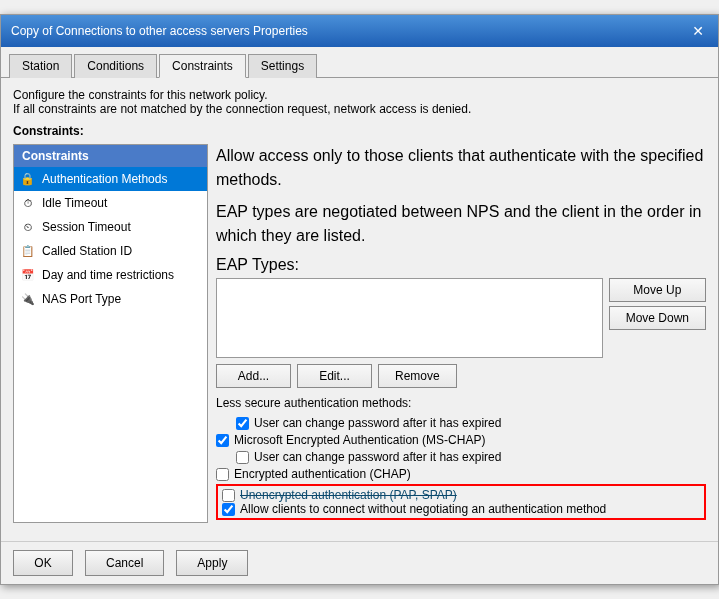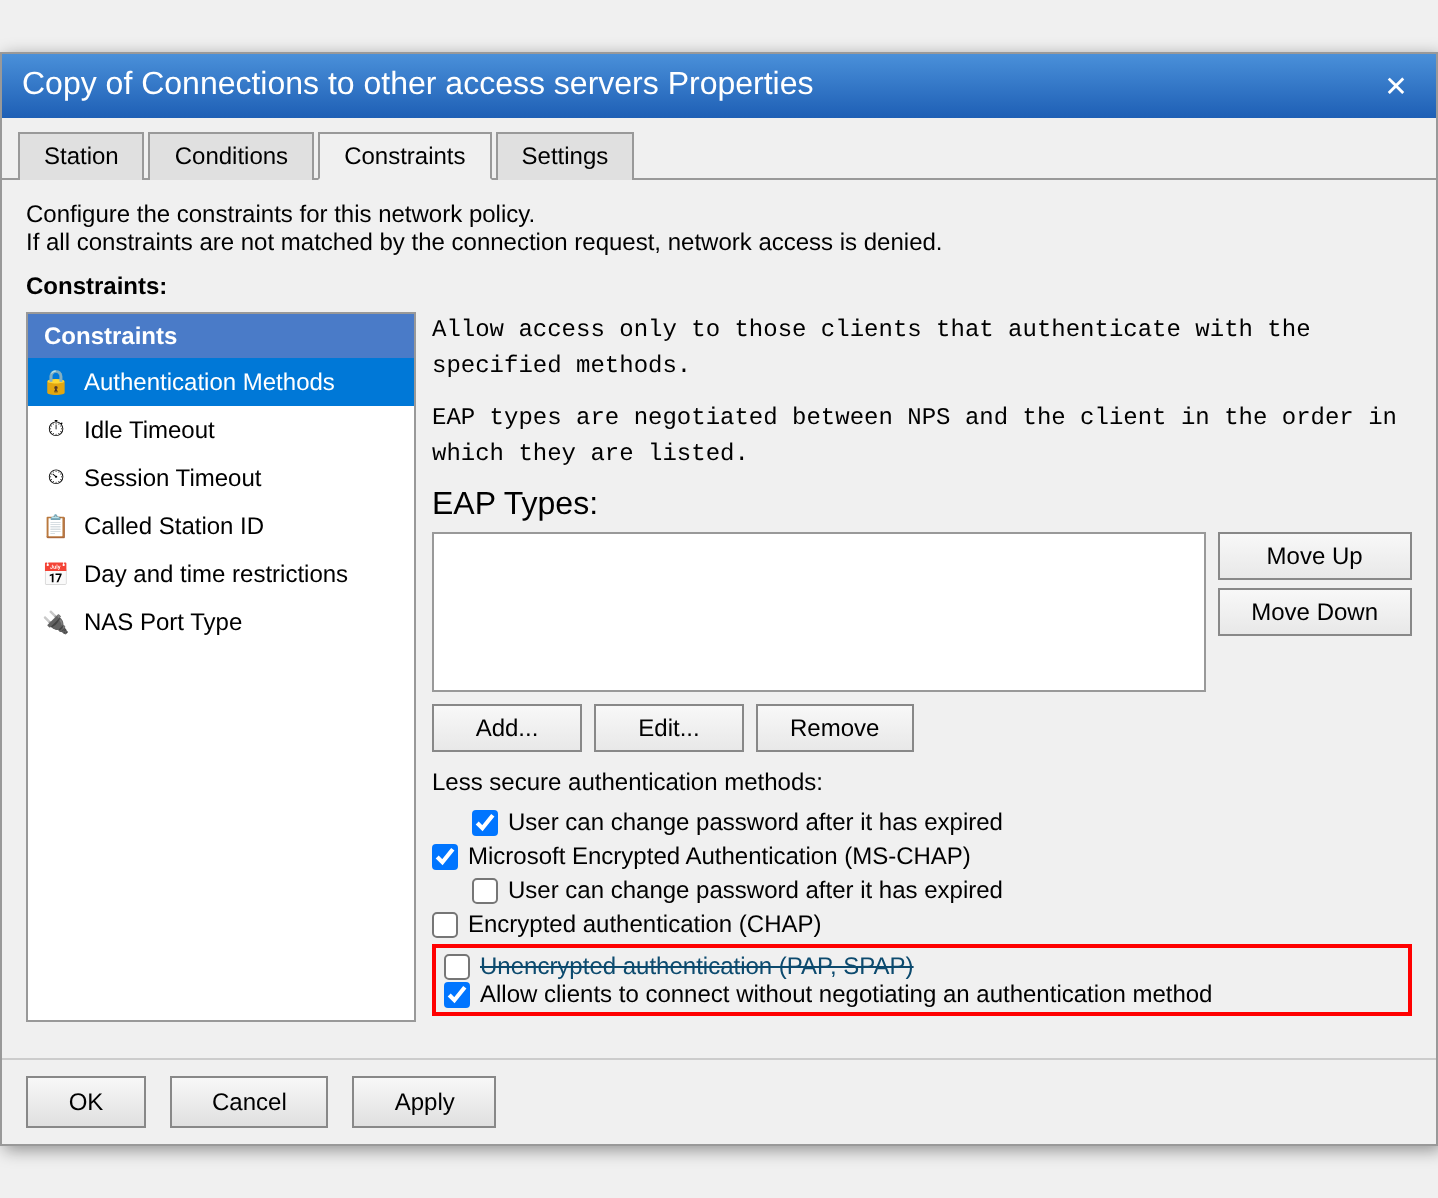--- a/index.html
+++ b/index.html
@@ -1,34 +1,34 @@
 <!DOCTYPE html>
 <html><head>
   <meta charset="utf-8">
   <style>
     * { box-sizing: border-box; margin: 0; padding: 0; }
     body { font-family: 'Segoe UI', Tahoma, sans-serif; font-size: 12px; background: #f0f0f0; display: flex; justify-content: center; align-items: center; min-height: 100vh; }
     .dialog { width: 719px; background: #f0f0f0; border: 1px solid #999; box-shadow: 2px 2px 8px rgba(0,0,0,0.4); }
     .title-bar { background: linear-gradient(to bottom, #4a90d9, #1e5fb5); color: white; padding: 6px 10px; display: flex; justify-content: space-between; align-items: center; }
-    .title-bar-text { font-size: 16px; font-weight: normal; }
+    .title-bar-text { font-size: 12px; font-weight: normal; }
     .title-bar-close { color: white; background: transparent; border: none; font-size: 14px; cursor: pointer; width: 20px; height: 20px; display: flex; align-items: center; justify-content: center; }
     .tabs { display: flex; padding: 6px 8px 0; border-bottom: 1px solid #999; background: #f0f0f0; }
     .tab { padding: 4px 12px; border: 1px solid #999; border-bottom: none; background: #e0e0e0; margin-right: 2px; cursor: pointer; font-size: 12px; position: relative; top: 1px; }
     .tab.active { background: #f0f0f0; border-bottom: 1px solid #f0f0f0; z-index: 1; }
     .content { padding: 10px 12px; }
     .description { font-size: 12px; margin-bottom: 8px; }
     .section-label { font-size: 12px; font-weight: bold; margin-bottom: 6px; }
     .two-col { display: flex; gap: 8px; }
     .left-panel { width: 195px; border: 1px solid #999; background: white; }
     .left-panel-header { background: #4a7bc8; color: white; padding: 4px 8px; font-weight: bold; font-size: 12px; }
     .left-panel-item { display: flex; align-items: center; padding: 4px 6px; cursor: pointer; font-size: 12px; gap: 6px; }
     .left-panel-item.selected { background: #0078d7; color: white; }
     .icon-box { width: 16px; height: 16px; display: flex; align-items: center; justify-content: center; flex-shrink: 0; }
     .right-panel { flex: 1; }
-    .right-description { font-size: 12px; margin-bottom: 8px; line-height: 1.5; font-family: Liberation Mono, monospace; }
+    .right-description { font-size: 16px; margin-bottom: 8px; line-height: 1.5; }
     .eap-label { font-size: 16px; margin-bottom: 4px; }
     .eap-row { display: flex; gap: 6px; margin-bottom: 6px; }
     .eap-list { flex: 1; border: 1px solid #999; background: white; height: 80px; }
     .eap-buttons { display: flex; flex-direction: column; gap: 4px; }
     .btn { padding: 4px 16px; border: 1px solid #888; background: linear-gradient(to bottom, #f8f8f8, #e8e8e8); cursor: pointer; font-size: 12px; min-width: 75px; text-align: center; }
     .btn-row { display: flex; gap: 6px; margin-bottom: 8px; }
     .less-secure { font-size: 12px; margin-bottom: 6px; }
     .checkbox-item { display: flex; align-items: center; gap: 5px; margin-bottom: 3px; font-size: 12px; }
     .checkbox-item.indent { padding-left: 20px; }
     input[type=checkbox] { width: 13px; height: 13px; cursor: pointer; }

